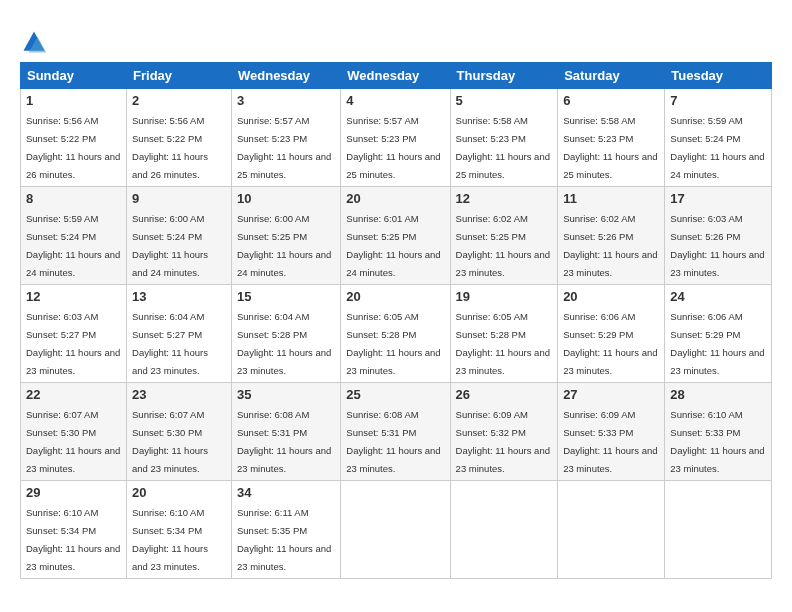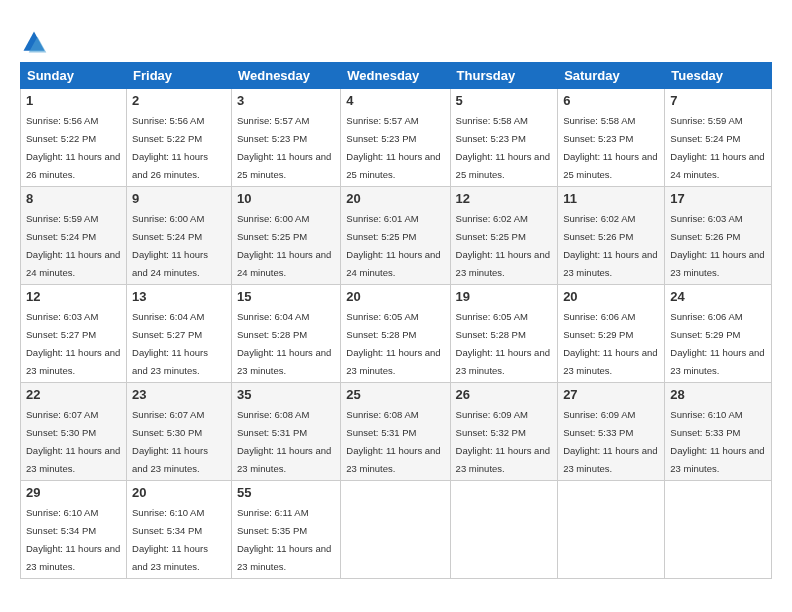--- a/index.html
+++ b/index.html
@@ -252,21 +252,21 @@
         <tr>
           <td>
           <span class="day-num">29</span>
           <span class="day-info">Sunrise: 6:10 AM<br>Sunset: 5:34 PM<br>Daylight: 11 hours and 23 minutes.</span>
         </td>
           <td>
           <span class="day-num">20</span>
           <span class="day-info">Sunrise: 6:10 AM<br>Sunset: 5:34 PM<br>Daylight: 11 hours and 23 minutes.</span>
         </td>
           <td>
-          <span class="day-num">55</span>
+          <span class="day-num">34</span>
           <span class="day-info">Sunrise: 6:11 AM<br>Sunset: 5:35 PM<br>Daylight: 11 hours and 23 minutes.</span>
         </td>
           <td class="empty-cell"></td>
           <td class="empty-cell"></td>
           <td class="empty-cell"></td>
           <td class="empty-cell"></td>
         </tr>
       </tbody>
   </table>
 </div>

